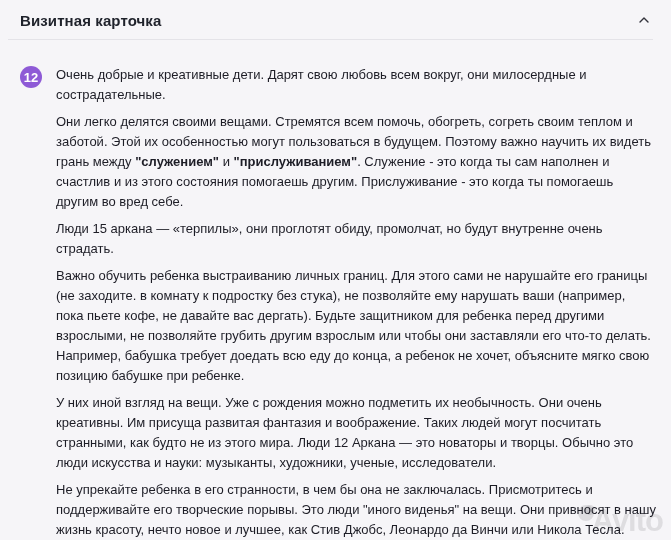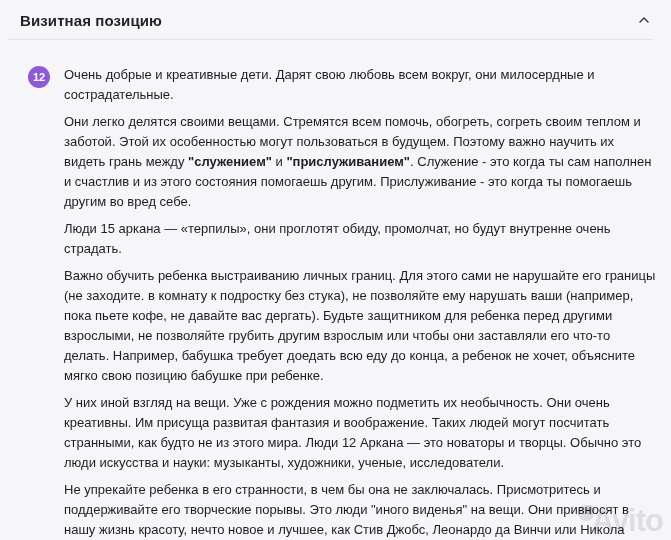--- a/index.html
+++ b/index.html
@@ -12,38 +12,38 @@
 
   .header{display:flex;align-items:center;justify-content:space-between;
           padding:11px 16px 10px 20px;cursor:pointer;}
   .header .title{font-size:15px;font-weight:700;color:#1f222b;letter-spacing:.1px;}
   .chevron{display:inline-flex;align-items:center;justify-content:center;width:18px;height:18px;margin-right:2px;}
 
   .divider{height:1px;background:var(--divider);margin:0 18px 0 8px;}
 
   .content{display:flex;align-items:flex-start;padding:25px 15px 0 12px;}
   .badge{flex:0 0 auto;width:22px;height:22px;border-radius:50%;background:var(--accent);
-         color:#fff;font-size:11px;font-weight:700;display:flex;align-items:center;justify-content:center;
-         margin:1px 6px 0 16px;}
+         color:#fff;font-size:13px;font-weight:700;display:flex;align-items:center;justify-content:center;
+         margin:1px 6px 0 8px;}
   .paragraphs{flex:1;min-width:0;font-size:13px;line-height:20px;color:var(--text);}
   .paragraphs p{margin:0 0 7px 8px;}
   .paragraphs b{font-weight:700;}
 
   .watermark{position:absolute;right:8px;bottom:4px;display:flex;align-items:flex-start;pointer-events:none;}
   .wm-ring{width:12px;height:12px;border:8px solid var(--wm);border-radius:50%;}
   .wm-dot{width:4px;height:4px;border:5px solid var(--wm);border-radius:50%;margin-left:-9px;margin-bottom:14px;}
   .wm-text{font-size:31px;font-weight:700;letter-spacing:-1px;color:var(--wm);margin-left:-3px;line-height:1;}
 </style>
 </head>
 <body>
 
 <div class="page">
 
   <div class="header">
-    <span class="title">Визитная позицию</span>
+    <span class="title">Визитная карточка</span>
     <span class="chevron">
       <svg width="14" height="14" viewBox="0 0 14 14">
         <polyline points="3,9 7,5 11,9" fill="none" stroke="#33333c" stroke-width="1.4" stroke-linecap="round" stroke-linejoin="round"></polyline>
       </svg>
     </span>
   </div>
 
   <div class="divider"></div>
 
   <div class="content">

